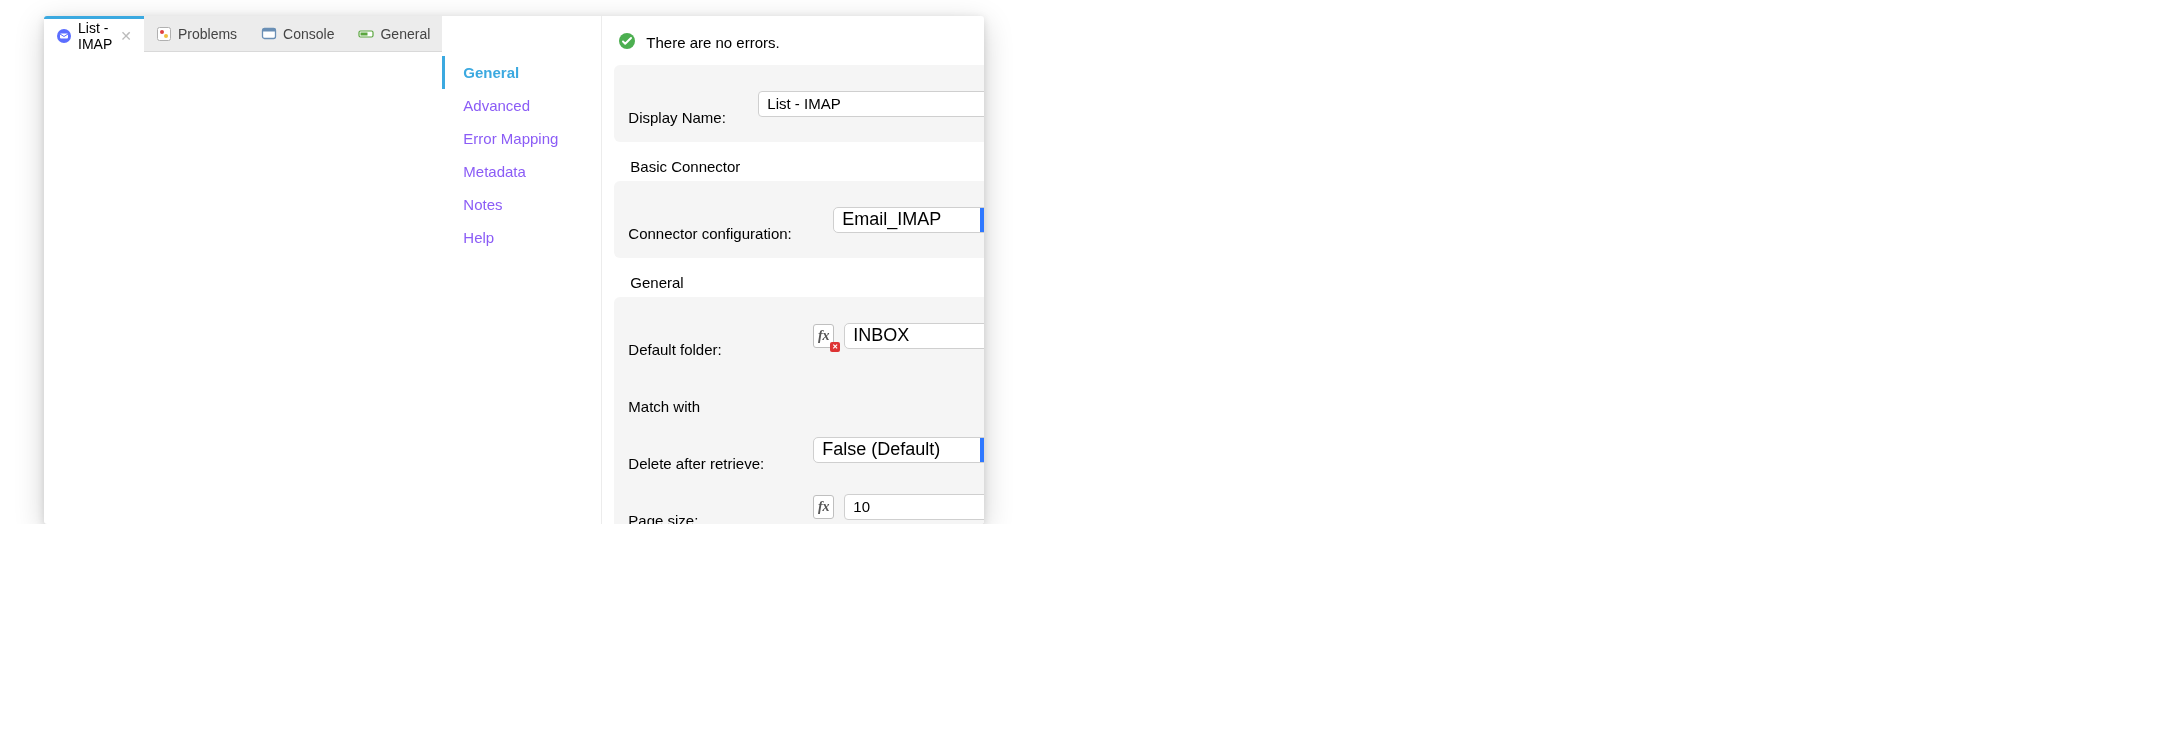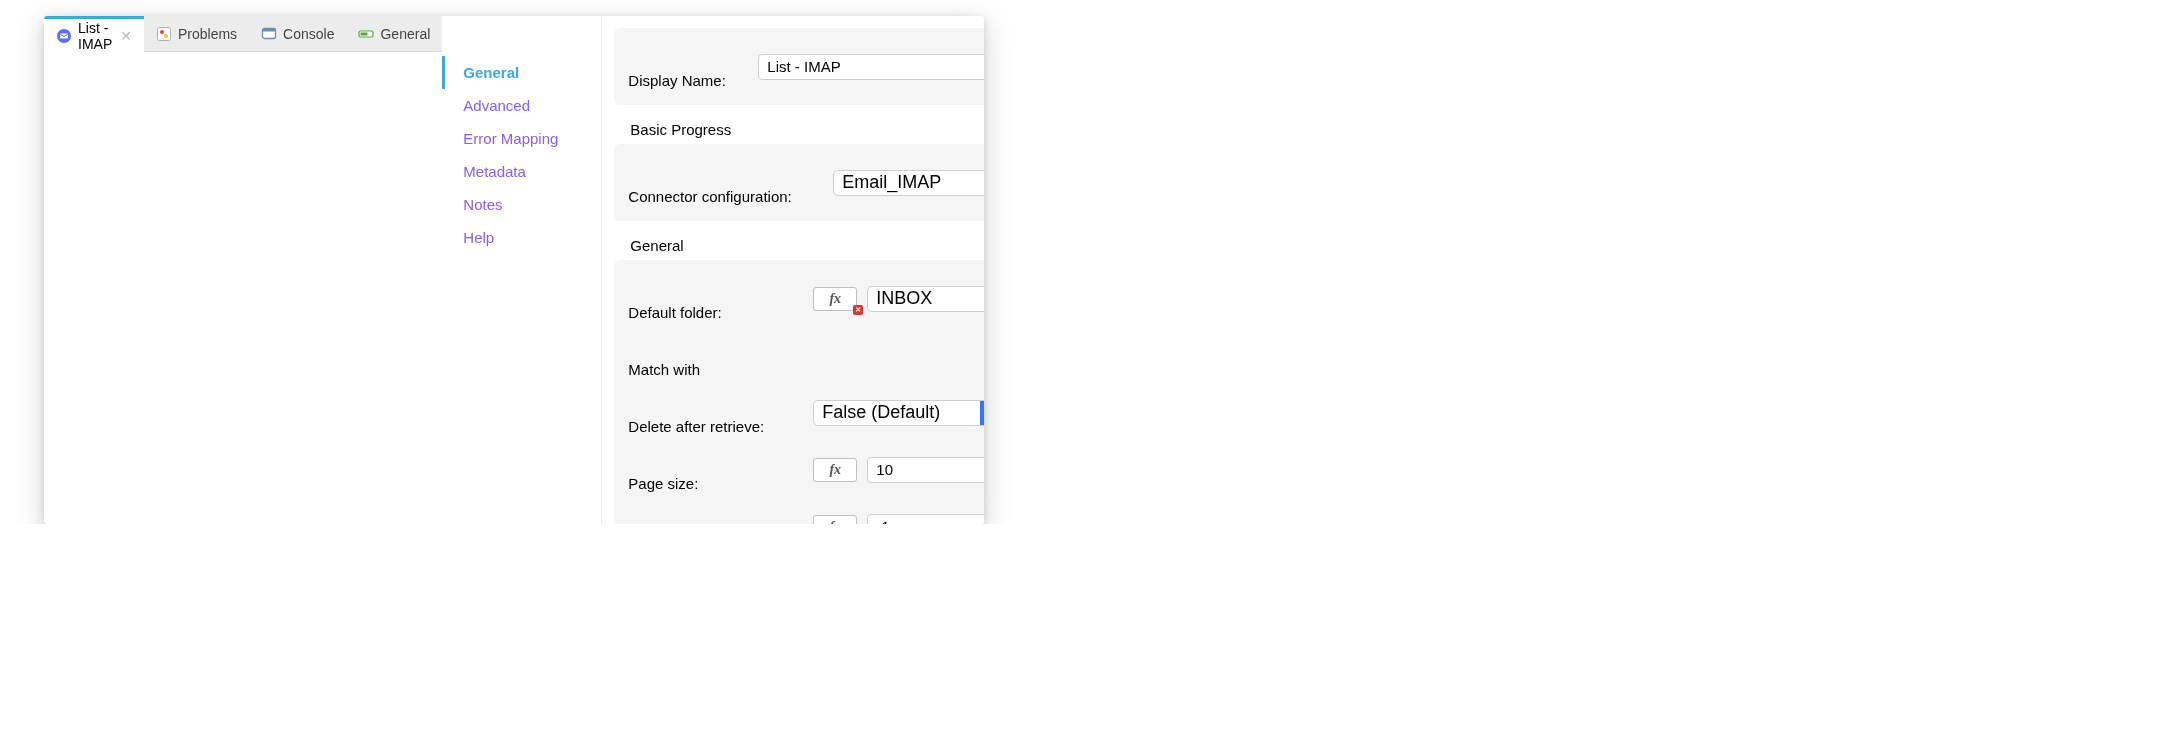--- a/index.html
+++ b/index.html
@@ -143,21 +143,21 @@
   }
   .sel-btn.down-only { justify-content: center; }
   .tri-up, .tri-down {
     width: 0; height: 0;
     border-left: 4px solid transparent;
     border-right: 4px solid transparent;
   }
   .tri-up { border-bottom: 4px solid #fff; }
   .tri-down { border-top: 4px solid #fff; }
   .fx-btn {
-    width: 44px; height: 24px;
+    width: 21px; height: 24px;
     border: 1px solid #bfbfbf;
     background: #fff;
     border-radius: 3px;
     display: flex; align-items: center; justify-content: center;
     font-style: italic; font-family: serif; font-weight: bold;
     font-size: 14px; color: #555;
     cursor: pointer;
     position: relative;
   }
   .fx-badge {
@@ -231,29 +231,38 @@
     <div class="sidebar">
       <div class="side-item active"><span>General</span></div>
       <div class="side-item"><span>Advanced</span></div>
       <div class="side-item"><span>Error Mapping</span></div>
       <div class="side-item"><span>Metadata</span></div>
       <div class="side-item"><span>Notes</span></div>
       <div class="side-item"><span>Help</span></div>
     </div>
 
     <div class="content">
+      <div class="status">
+        <span>
+          <svg width="18" height="18" viewBox="0 0 18 18">
+              <circle cx="9" cy="9" r="8" fill="#4caf50"></circle>
+              <path d="M5 9.5l2.2 2.2L13 6" stroke="#fff" stroke-width="2" fill="none" stroke-linecap="round" stroke-linejoin="round"></path>
+            </svg>
+        </span>
+        <span>There are no errors.</span>
+      </div>
 
       <div class="panel">
         <div class="row">
           <label class="field-label" style="width:120px">Display Name:</label>
           <input class="text" value="List - IMAP" style="">
         </div>
       </div>
 
-      <div class="header-plain">Basic Progress</div>
+      <div class="header-plain">Basic Connector</div>
       <div class="panel">
         <div class="row panel-inner-row">
           <label class="field-label" style="width:195px">Connector configuration:</label>
           <div class="select">
             <span class="sel-text">Email_IMAP</span>
             <span class="sel-btn">
                 <span class="tri-up"></span>
                 <span class="tri-down"></span>
               </span>
           </div>

